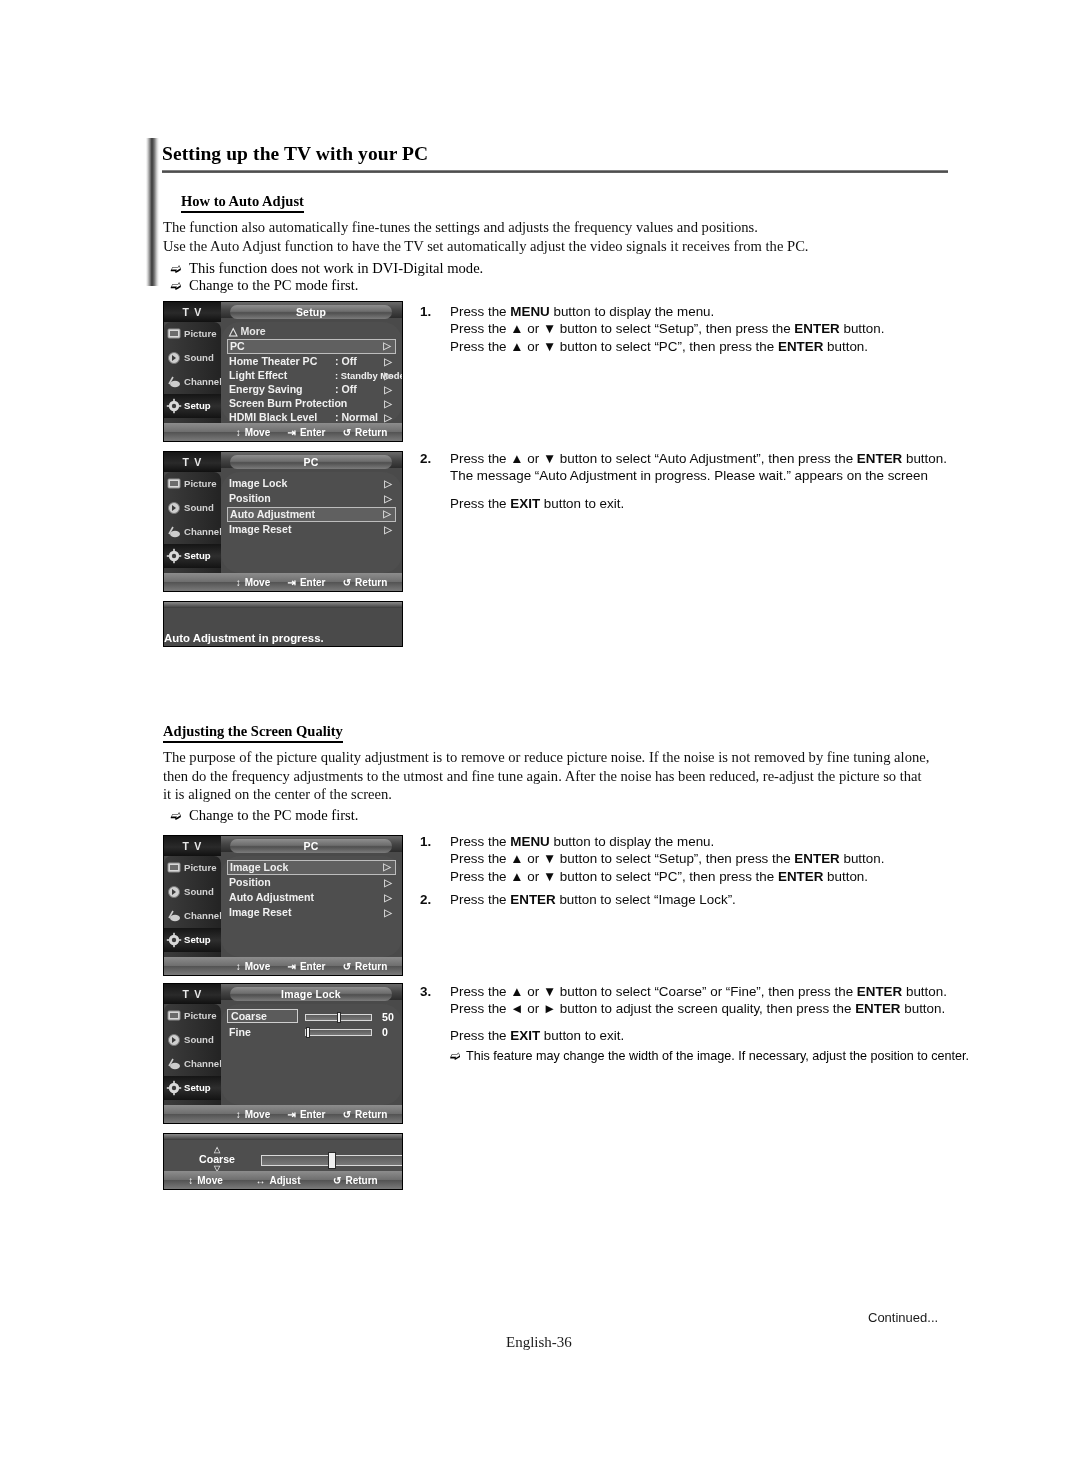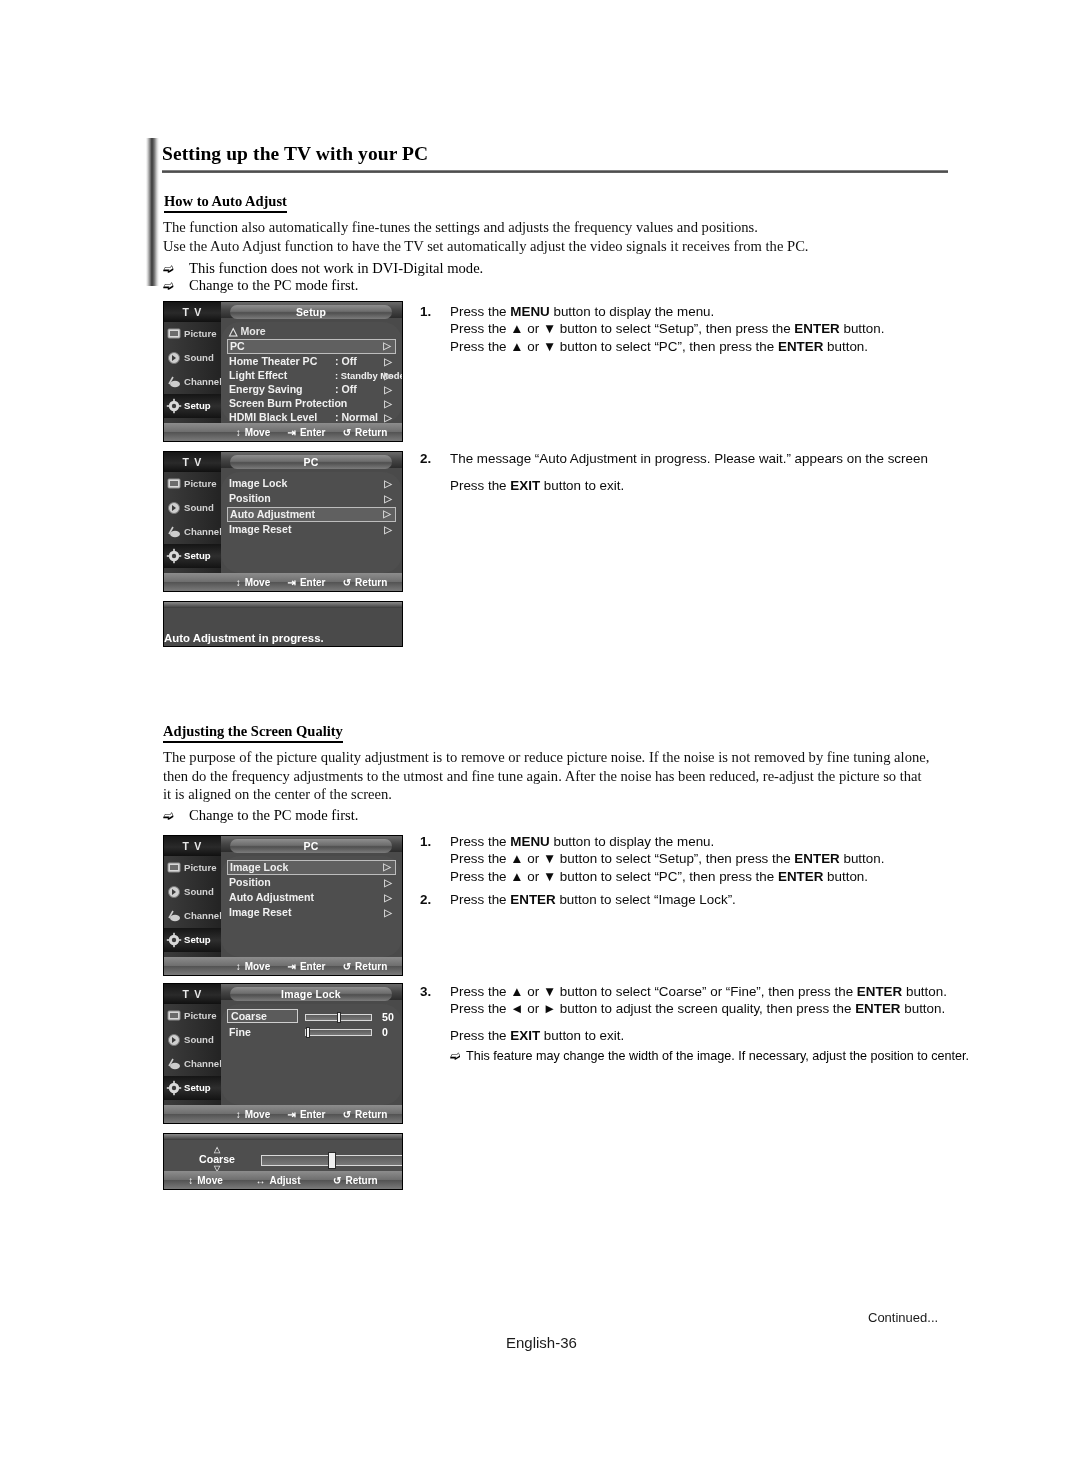--- a/index.html
+++ b/index.html
@@ -72,20 +72,21 @@
     font-size: 14.6px;
     line-height: 18.6px;
     color: #111;
   }
 
   .bullet-row {
     position: absolute;
     font-family: "Liberation Serif", serif;
     font-size: 14.6px;
     line-height: 18.6px;
+    text-align: center;
   }
   .bullet-row .ar {
     display: inline-block;
     width: 26px;
     font-size: 13px;
   }
 
   
   .instr {
     position: absolute;
@@ -158,20 +159,21 @@
     letter-spacing: 0.2px;
   }
 
   .osd-side {
     position: absolute;
     left: 0;
     top: 20px;
     width: 57px;
     bottom: 0;
     background: linear-gradient(to right, #3c3c3c 0%, #2b2b2b 70%, #232323 100%);
+    border-radius: 7px;
   }
   .side-item {
     position: relative;
     height: 24px;
     color: #d2d2d2;
     font-size: 9.6px;
     font-weight: bold;
     line-height: 24px;
     padding-left: 20px;
     box-sizing: border-box;
@@ -342,39 +344,39 @@
 
   
   .footer-cont {
     position: absolute;
     font-family: "Liberation Sans", sans-serif;
     font-size: 13px;
     color: #1a1a1a;
   }
   .footer-page {
     position: absolute;
-    font-family: Liberation Sans, sans-serif;
+    font-family: Liberation Serif, serif;
     font-size: 15px;
     color: #1a1a1a;
   }
   .tri { font-size: 11px; }
 </style>
 </head>
 <body>
 
 <div class="page">
 
   <div class="title-tab"></div>
 
   <div class="header">
     <h1>Setting up the TV with your PC</h1>
     <div class="rule"></div>
   </div>
 
-  <div class="sec-head" style="left:164px; top:193px;">How to Auto Adjust</div>
+  <div class="sec-head" style="left:181px; top:193px;">How to Auto Adjust</div>
 
   <div class="body-text" style="left:163px; top:218px; width:790px;">
     <div>The function also automatically fine-tunes the settings and adjusts the frequency values and positions.</div>
     <div>Use the Auto Adjust function to have the TV set automatically adjust the video signals it receives from the PC.</div>
   </div>
 
   <div class="bullet-row" style="left:163px; top:259px;">
     <span class="ar">➫</span><span>This function does not work in DVI-Digital mode.</span>
   </div>
   <div class="bullet-row" style="left:163px; top:276px;">
@@ -587,20 +589,21 @@
 
   <div class="instr" style="left:420px; top:303px; width:545px;">
     <span class="num">1.</span>
     <span class="txt"><span>Press the </span><b>MENU</b><span> button to display the menu.</span></span>
     <span class="txt"><span>Press the ▲ or ▼ button to select “Setup”, then press the </span><b>ENTER</b><span> button.</span></span>
     <span class="txt"><span>Press the ▲ or ▼ button to select “PC”, then press the </span><b>ENTER</b><span> button.</span></span>
   </div>
 
   <div class="instr" style="left:420px; top:450px; width:550px;">
     <span class="num">2.</span>
+    <span class="txt"><span>Press the ▲ or ▼ button to select “Auto Adjustment”, then press the </span><b>ENTER</b><span> button.</span></span>
     <span class="txt">The message “Auto Adjustment in progress. Please wait.” appears on the screen</span>
     <span class="txt" style="margin-top:10px;"><span>Press the </span><b>EXIT</b><span> button to exit.</span></span>
   </div>
 
   <div class="sec-head" style="left:163px; top:723px;">Adjusting the Screen Quality</div>
 
   <div class="body-text" style="left:163px; top:748px; width:800px;">
     <div>The purpose of the picture quality adjustment is to remove or reduce picture noise. If the noise is not removed by fine tuning alone,</div>
     <div>then do the frequency adjustments to the utmost and fine tune again. After the noise has been reduced, re-adjust the picture so that</div>
     <div>it is aligned on the center of the screen.</div>

